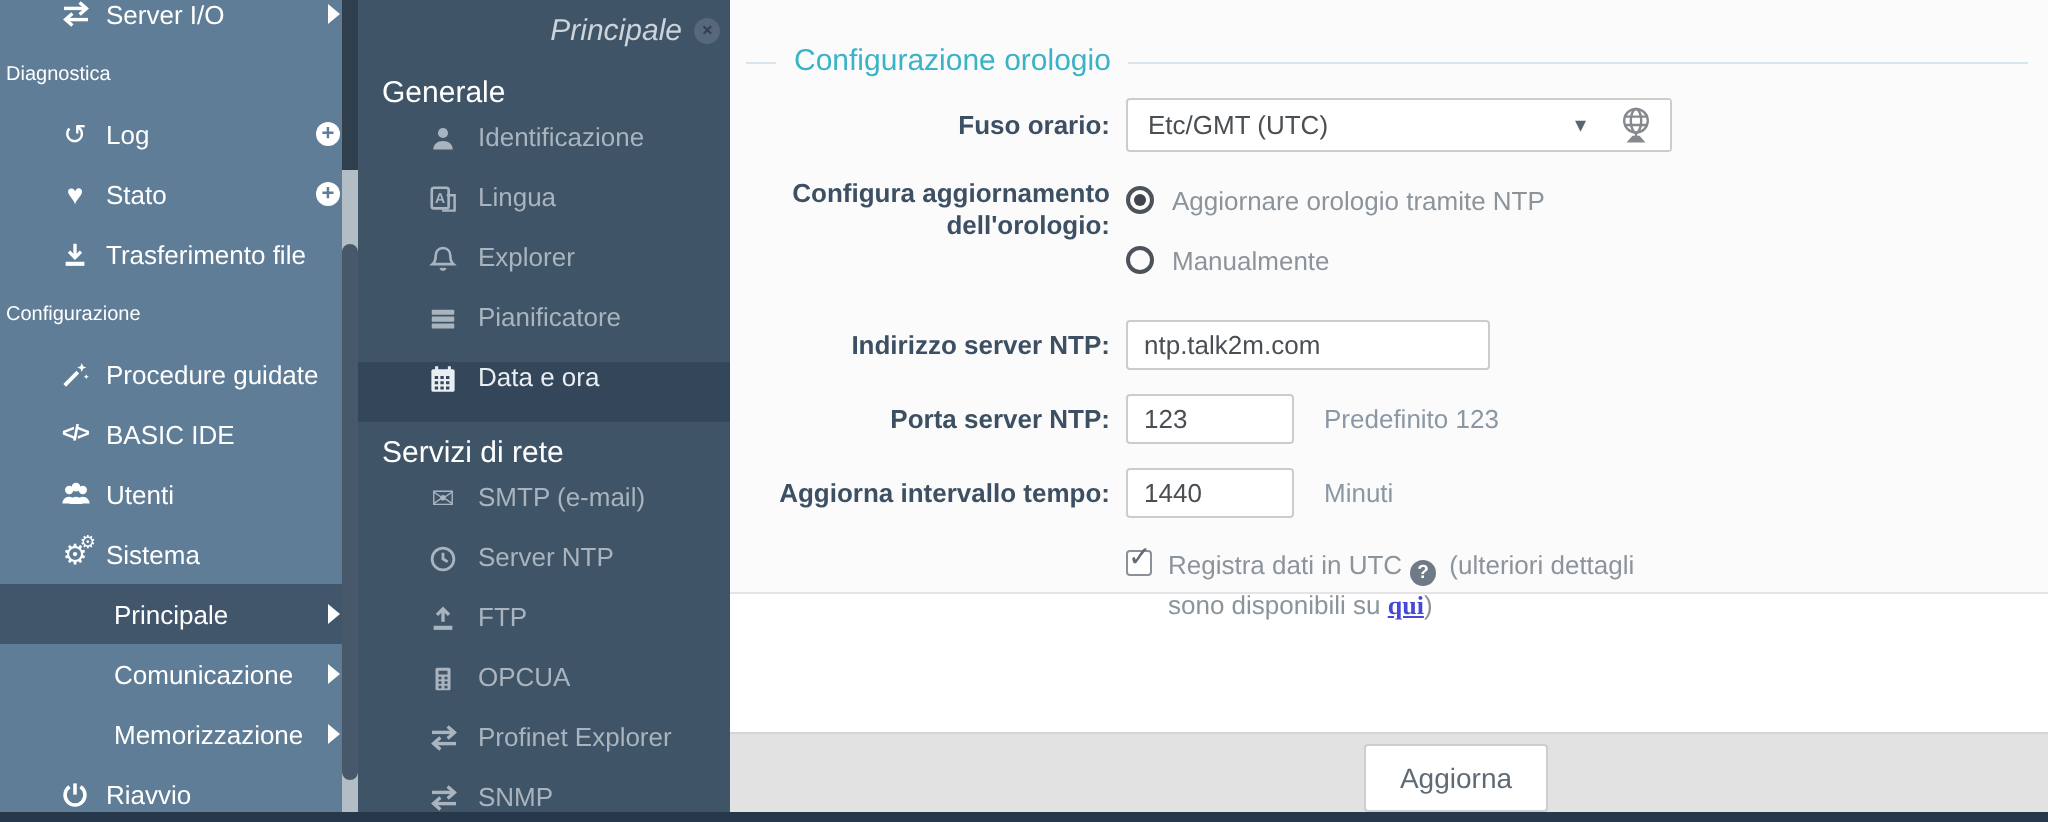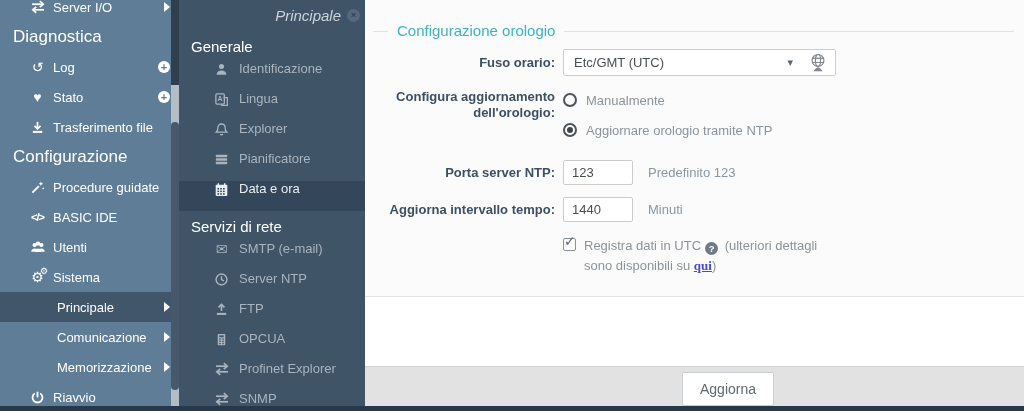--- a/index.html
+++ b/index.html
@@ -4,21 +4,21 @@
 <style>
   * { margin:0; padding:0; box-sizing:border-box; }
   html,body { width:1024px; height:411px; overflow:hidden; }
   body { font-family:"Liberation Sans","DejaVu Sans",sans-serif; font-size:13px; }
   .app { position:relative; width:1024px; height:411px; display:flex; overflow:hidden; background:#fff; }
 
   
   .sb1 { position:relative; width:179px; flex:none; background:#5f7d96; color:#fff; overflow:hidden; }
   .sb1-nav { margin-top:-8px; }
   .s1-row { position:relative; display:flex; align-items:center; height:30px; padding-left:29px; font-size:13px; cursor:pointer; }
-  .s1-header { position:relative; display:flex; align-items:center; height:30px; padding-left:13px; font-size:17px; }
+  .s1-header { position:relative; display:flex; align-items:center; height:30px; padding-left:3px; font-size:10px; }
   .s1-sub { padding-left:57px; }
   .s1-row.sel { background:#42566b; }
   .ic { width:17px; height:16px; display:inline-flex; align-items:center; justify-content:center; margin-right:7px; flex:none; font-style:normal; }
   .glyph { font-size:14px; line-height:1; }
   .glyph.small { font-size:11px; font-weight:bold; letter-spacing:-1px; }
   .gear-wrap { position:relative; }
   .gear-main { font-size:14px; }
   .gear-mini { position:absolute; font-size:9px; right:-2px; top:-3px; }
   .tri-right { width:0; height:0; border-top:5px solid transparent; border-bottom:5px solid transparent; border-left:6px solid #fff; position:absolute; right:9px; top:50%; transform:translateY(-50%); }
   .plus-badge { position:absolute; right:9px; top:50%; transform:translateY(-50%); width:12px; height:12px; border-radius:50%; background:#fff; color:#5f7d96; font-size:11px; font-weight:bold; display:flex; align-items:center; justify-content:center; line-height:1; }
@@ -52,21 +52,21 @@
   .globe-btn { width:34px; height:100%; display:flex; align-items:center; justify-content:center; cursor:pointer; background:#fff; border:none; }
 
   .radio-group { display:flex; flex-direction:column; }
   .radio-line { display:flex; align-items:center; height:24px; margin-bottom:6px; cursor:pointer; }
   .radio { width:14px; height:14px; border:2px solid #4d535a; border-radius:50%; background:#fbfbfc; margin-right:9px; flex:none; position:relative; }
   .radio.on::after { content:""; position:absolute; left:2px; top:2px; width:6px; height:6px; background:#3f454c; border-radius:50%; }
   .opt-label { color:#8b939b; font-size:13px; }
 
   .txt-input { height:25px; border:1px solid #ccc; border-radius:2px; padding:0 8px; font-family:inherit; font-size:13px; color:#4a4f54; background:#fff; }
   .w-lg { width:182px; }
-  .w-sm { width:70px; }
+  .w-sm { width:84px; }
   .hint { margin-left:15px; color:#8b97a3; font-size:13px; }
 
   .cb-row { margin-left:190px; margin-top:14px; display:flex; }
   .cb { width:13px; height:13px; border:1px solid #8a9199; border-radius:2px; background:#fff; margin-right:8px; margin-top:2px; flex:none; position:relative; cursor:pointer; }
   .cb .check-glyph { position:absolute; top:-5px; left:0; font-size:14px; color:#5f6b76; font-weight:bold; line-height:1; }
   .cb-text { width:260px; color:#8b939b; font-size:13px; line-height:1.5; }
   .help-badge { display:inline-flex; width:13px; height:13px; border-radius:50%; background:#6e7b87; color:#fff; font-size:9.5px; font-weight:bold; align-items:center; justify-content:center; vertical-align:-2px; margin:0 3px 0 4px; line-height:1; cursor:pointer; }
   .utc-link { color:#4848d6; font-weight:bold; text-decoration:underline; cursor:pointer;font-family:Liberation Serif, serif; }
 
   .gap { flex:1; background:#fff; }
@@ -343,30 +343,36 @@
                 </span>
               </button>
             </div>
           </div>
         </div>
 
         <div class="frow">
           <div class="lbl">Configura aggiornamento dell'orologio:</div>
           <div class="radio-group">
             <div class="radio-line">
+              <span class="radio on"></span>
+              <span class="opt-label">Aggiornare orologio tramite NTP</span>
+            </div>
+            <div class="radio-line">
               <span class="radio"></span>
               <span class="opt-label">Manualmente</span>
             </div>
-            <div class="radio-line">
-              <span class="radio on"></span>
-              <span class="opt-label">Aggiornare orologio tramite NTP</span>
-            </div>
-          </div>
-        </div>
-
+          </div>
+        </div>
+
+        <div class="frow center">
+          <div class="lbl">Indirizzo server NTP:</div>
+          <div class="ctrl">
+            <input class="txt-input w-lg" type="text" value="ntp.talk2m.com" style="">
+          </div>
+        </div>
 
         <div class="frow center">
           <div class="lbl">Porta server NTP:</div>
           <div class="ctrl">
             <input class="txt-input w-sm" type="text" value="123" style="">
             <span class="hint">Predefinito 123</span>
           </div>
         </div>
 
         <div class="frow center">

